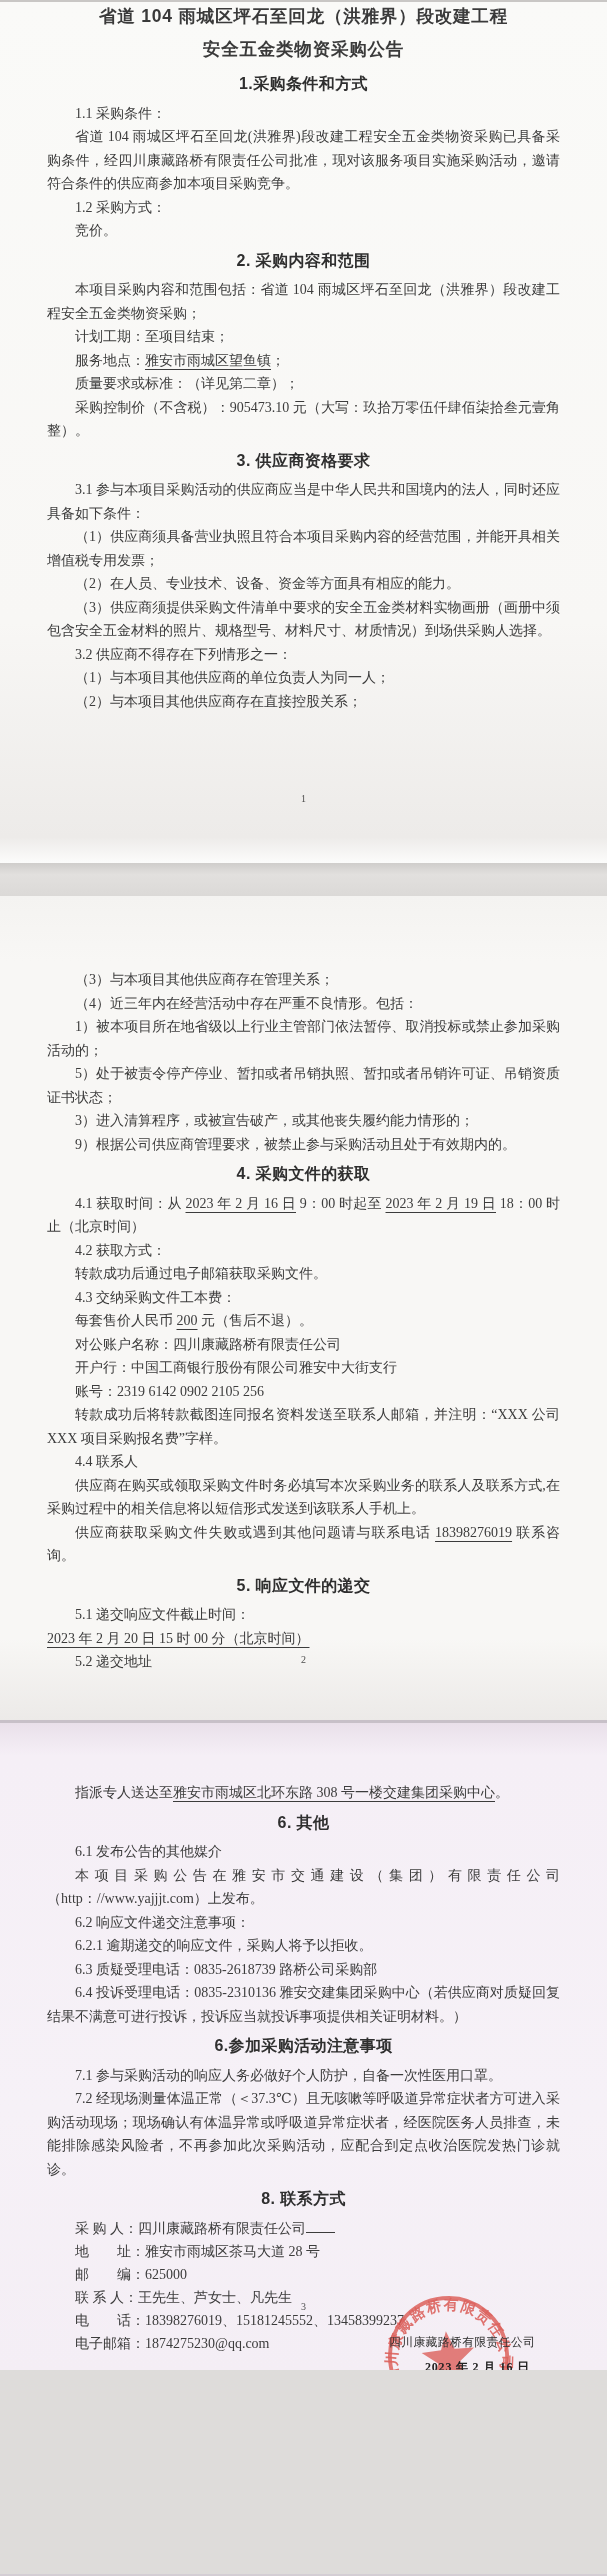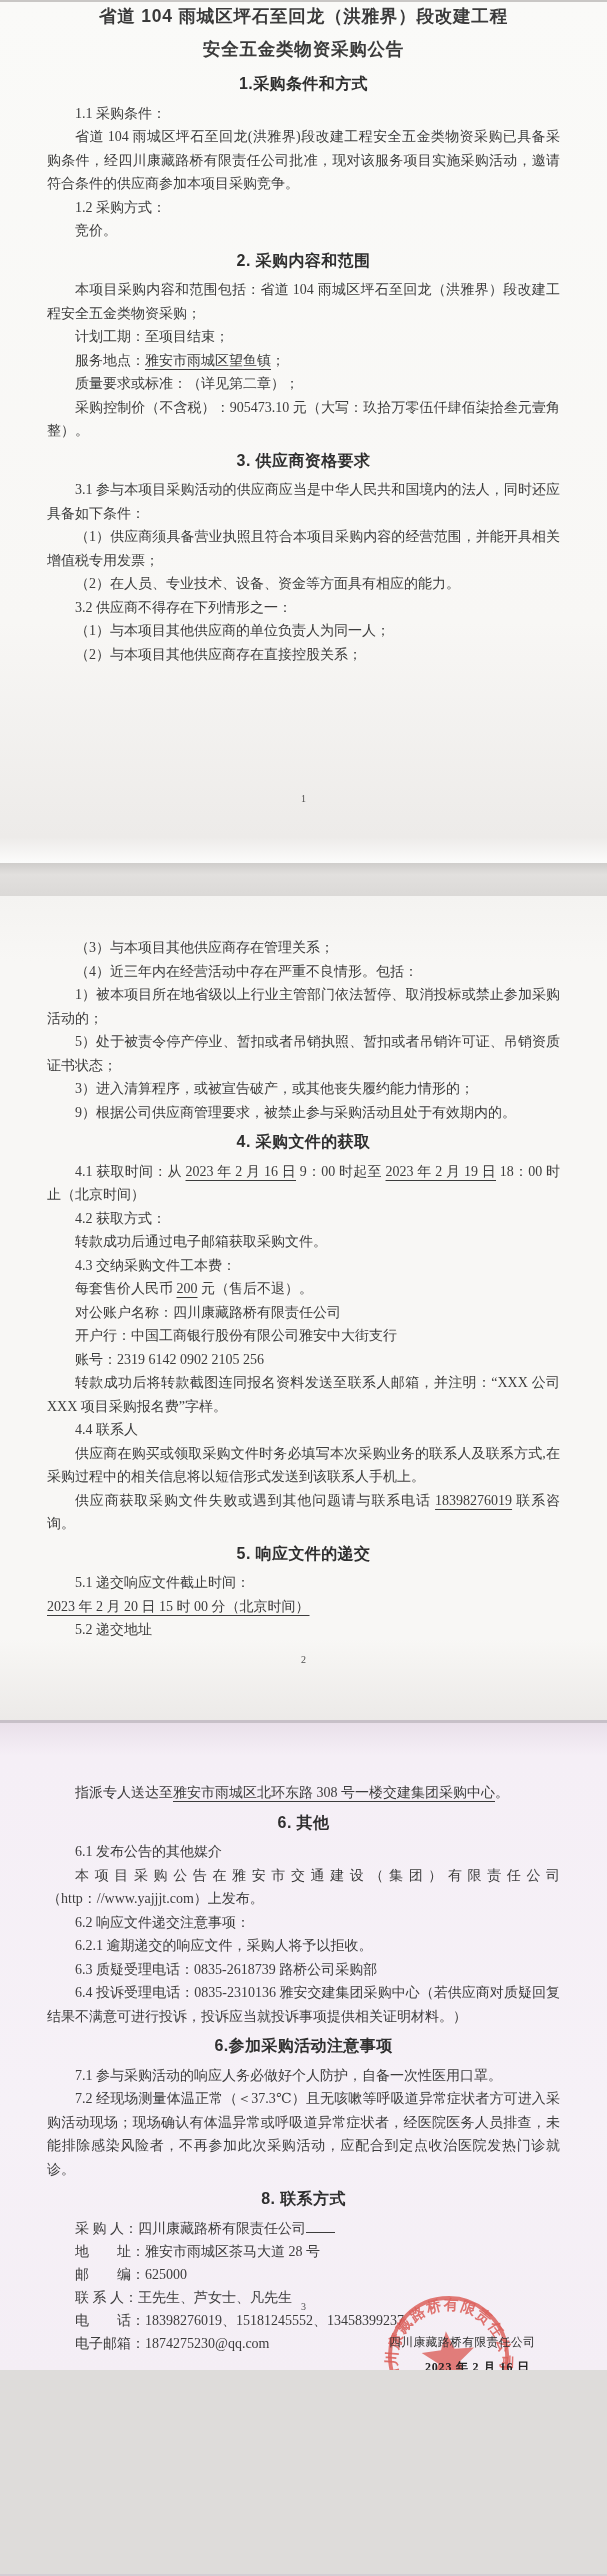--- a/index.html
+++ b/index.html
@@ -14,21 +14,21 @@
   .page2{top:896px;height:825px;
     background:linear-gradient(180deg,#f4f3f1 0%,#f8f7f5 8%,#f8f7f5 90%,#eceae8 100%);}
   .page3{top:1723px;height:647px;
     background:linear-gradient(180deg,#e9e0ea 0%,#f5eff6 5%,#f6f1f7 60%,#f4eef5 100%);}
   .gap1{position:absolute;left:0;top:863px;width:607px;height:33px;
     background:linear-gradient(180deg,#cfcdcb 0%,#e2e0de 35%,#dbd9d7 100%);}
   .gap2{position:absolute;left:0;top:1720px;width:607px;height:3px;background:#c7c0c8;}
 
   .content{padding:0 47px;}
   .page1 .content{}
-  .page2 .content{padding-top:40px;}
+  .page2 .content{padding-top:24px;margin-top:48px;}
   .page3 .content{padding-top:58px;}
 
   .doc-title{font-size:17.5px;line-height:33px;font-weight:700;text-align:center;
     font-family:"Liberation Sans","DejaVu Sans",sans-serif;color:#3a3a3a;letter-spacing:0.8px;}
   .h{font-family:"Liberation Sans","DejaVu Sans",sans-serif;font-weight:700;
      font-size:16px;line-height:23.5px;color:#2f2f2f;margin:6px 0;letter-spacing:0.4px;text-align:center;}
   .p{font-size:14px;line-height:23.5px;margin:0;text-align:justify;color:#3c3c3c;}
   .indent{text-indent:2em;}
   .u{text-decoration:underline;text-underline-offset:3.8px;}
   .contact-row{line-height:23px;}
@@ -67,20 +67,21 @@
       <p class="p indent">本项目采购内容和范围包括：省道 104 雨城区坪石至回龙（洪雅界）段改建工程安全五金类物资采购；</p>
       <p class="p indent">计划工期：至项目结束；</p>
       <p class="p indent"><span>服务地点：</span><span class="u">雅安市雨城区望鱼镇</span><span>；</span></p>
       <p class="p indent">质量要求或标准：（详见第二章）；</p>
       <p class="p indent">采购控制价（不含税）：905473.10 元（大写：玖拾万零伍仟肆佰柒拾叁元壹角整）。</p>
 
       <div class="h">3. 供应商资格要求</div>
       <p class="p indent">3.1 参与本项目采购活动的供应商应当是中华人民共和国境内的法人，同时还应具备如下条件：</p>
       <p class="p indent">（1）供应商须具备营业执照且符合本项目采购内容的经营范围，并能开具相关增值税专用发票；</p>
       <p class="p indent">（2）在人员、专业技术、设备、资金等方面具有相应的能力。</p>
+      <p class="p indent">（3）供应商须提供采购文件清单中要求的安全五金类材料实物画册（画册中须包含安全五金材料的照片、规格型号、材料尺寸、材质情况）到场供采购人选择。</p>
       <p class="p indent">3.2 供应商不得存在下列情形之一：</p>
       <p class="p indent">（1）与本项目其他供应商的单位负责人为同一人；</p>
       <p class="p indent">（2）与本项目其他供应商存在直接控股关系；</p>
     </div>
     <div class="pagenum">1</div>
   </section>
 
   <div class="gap1"></div>
 
   <section class="page page2">

